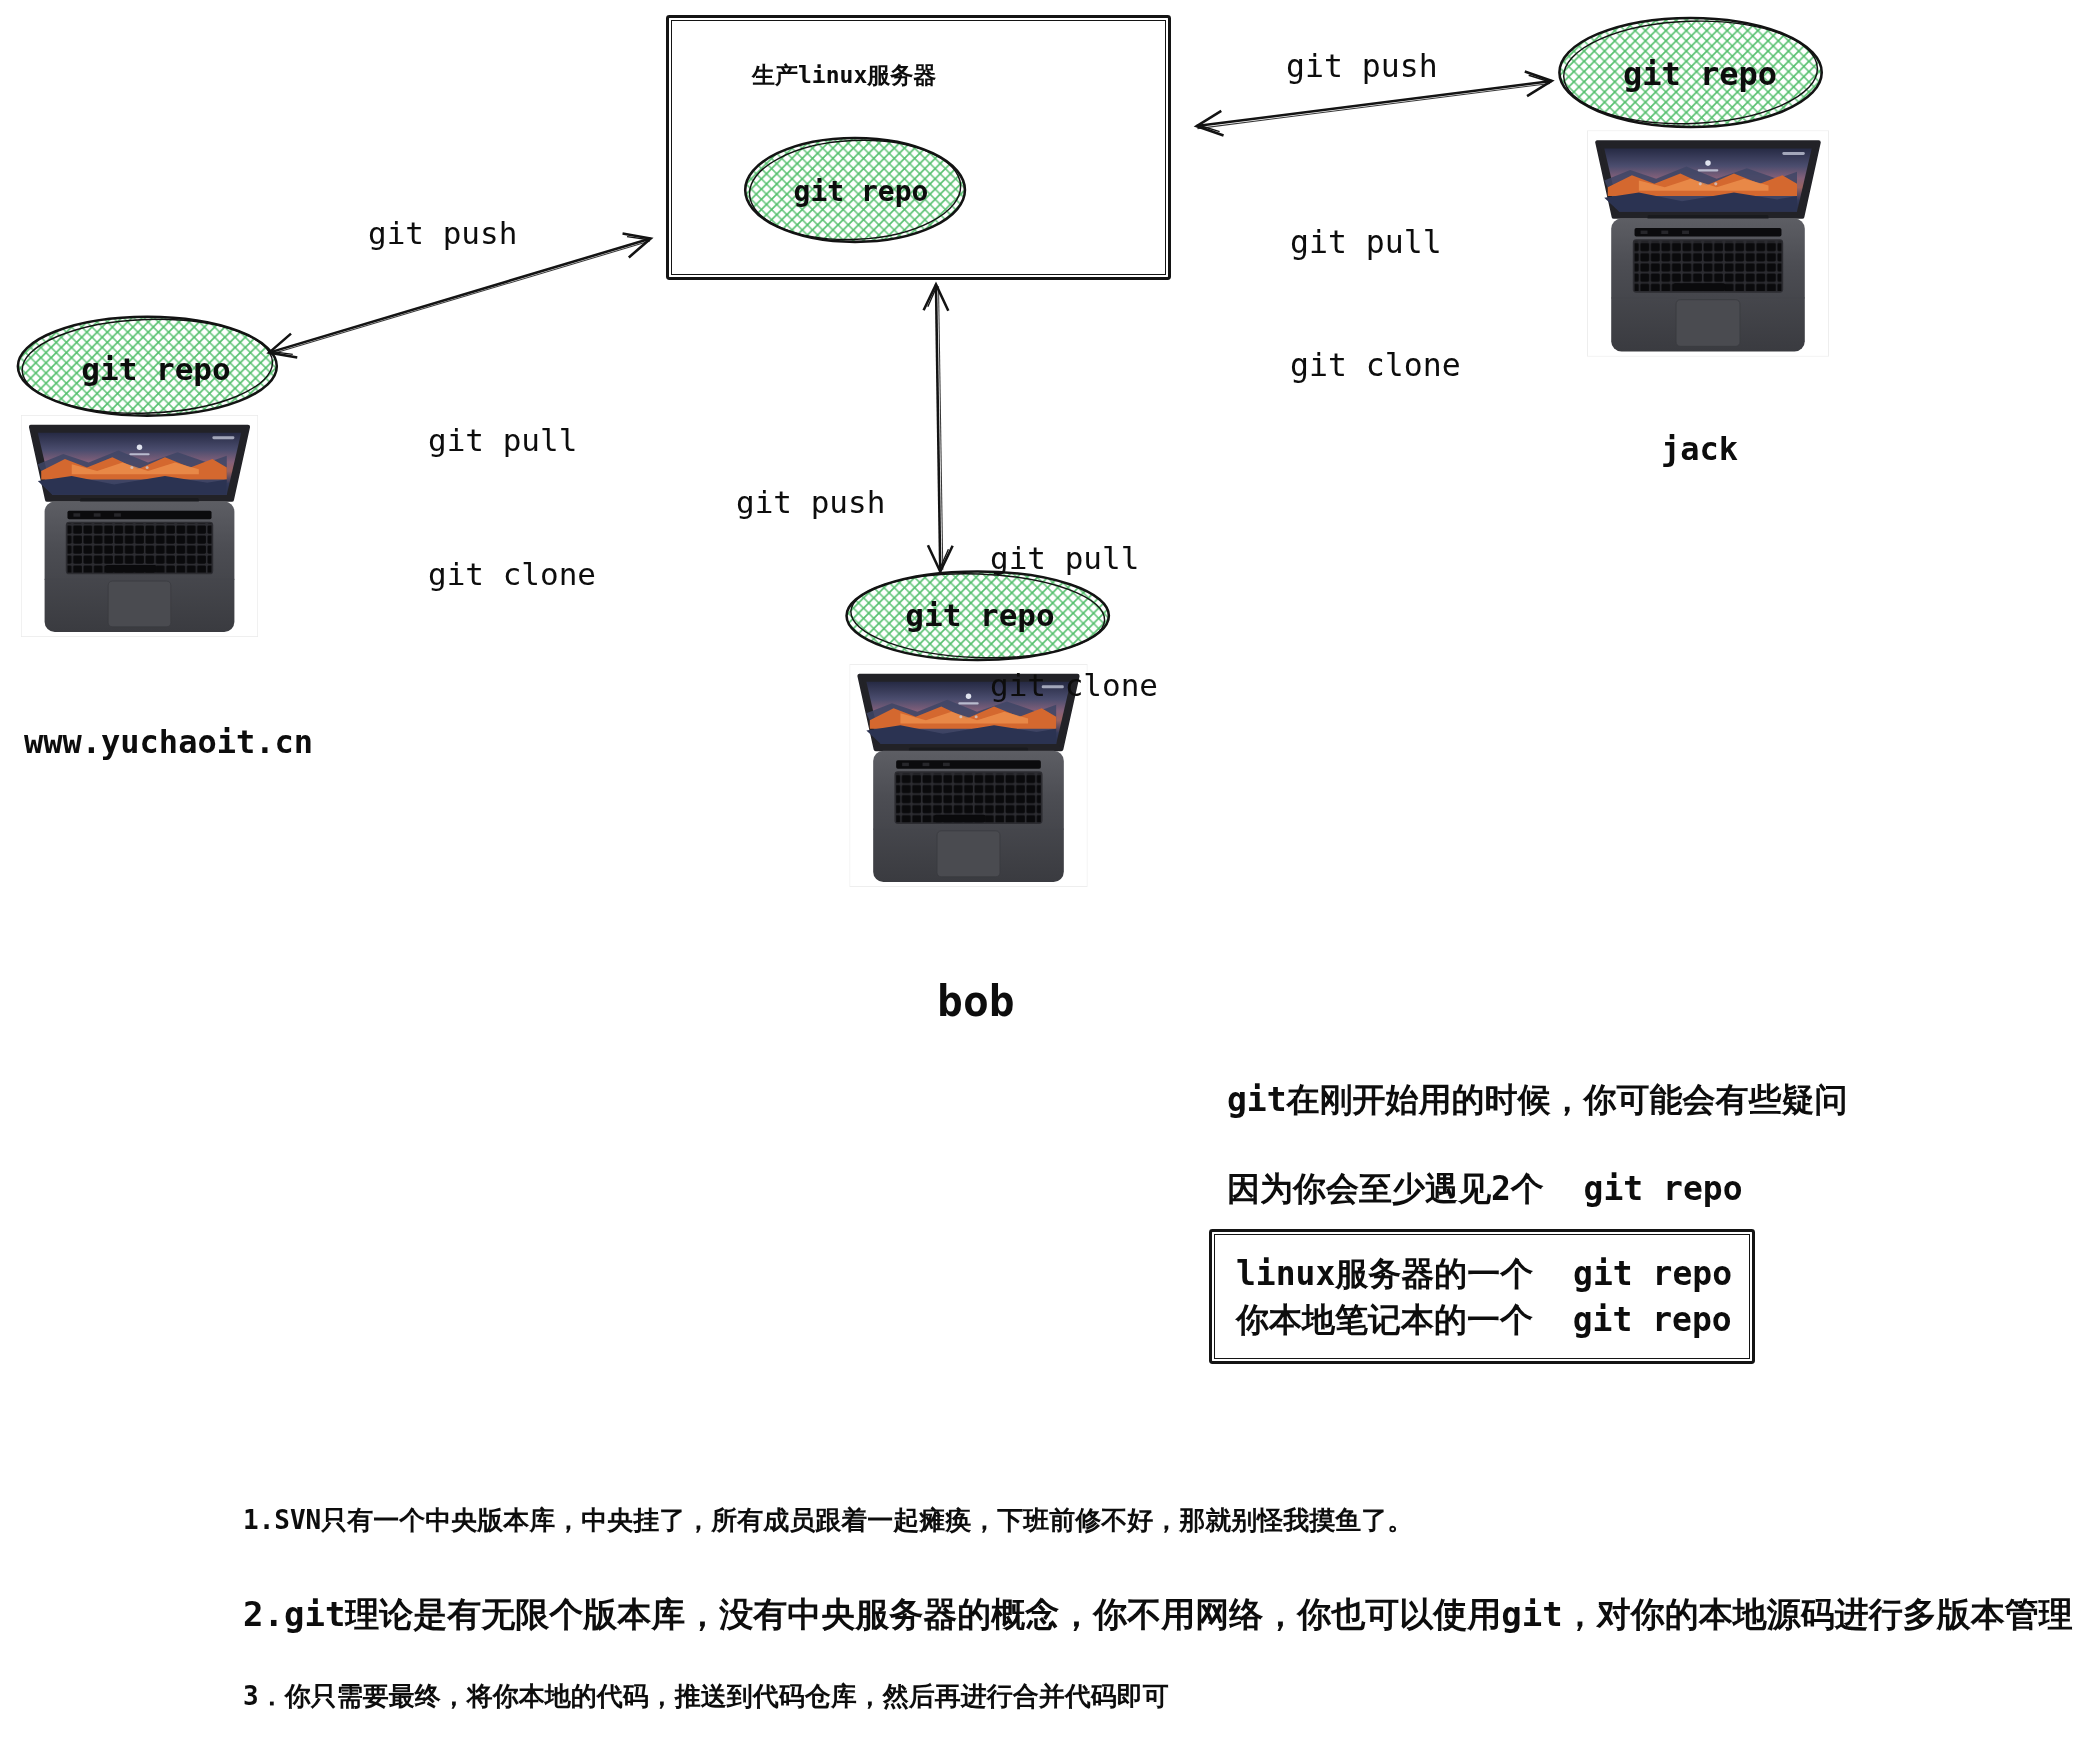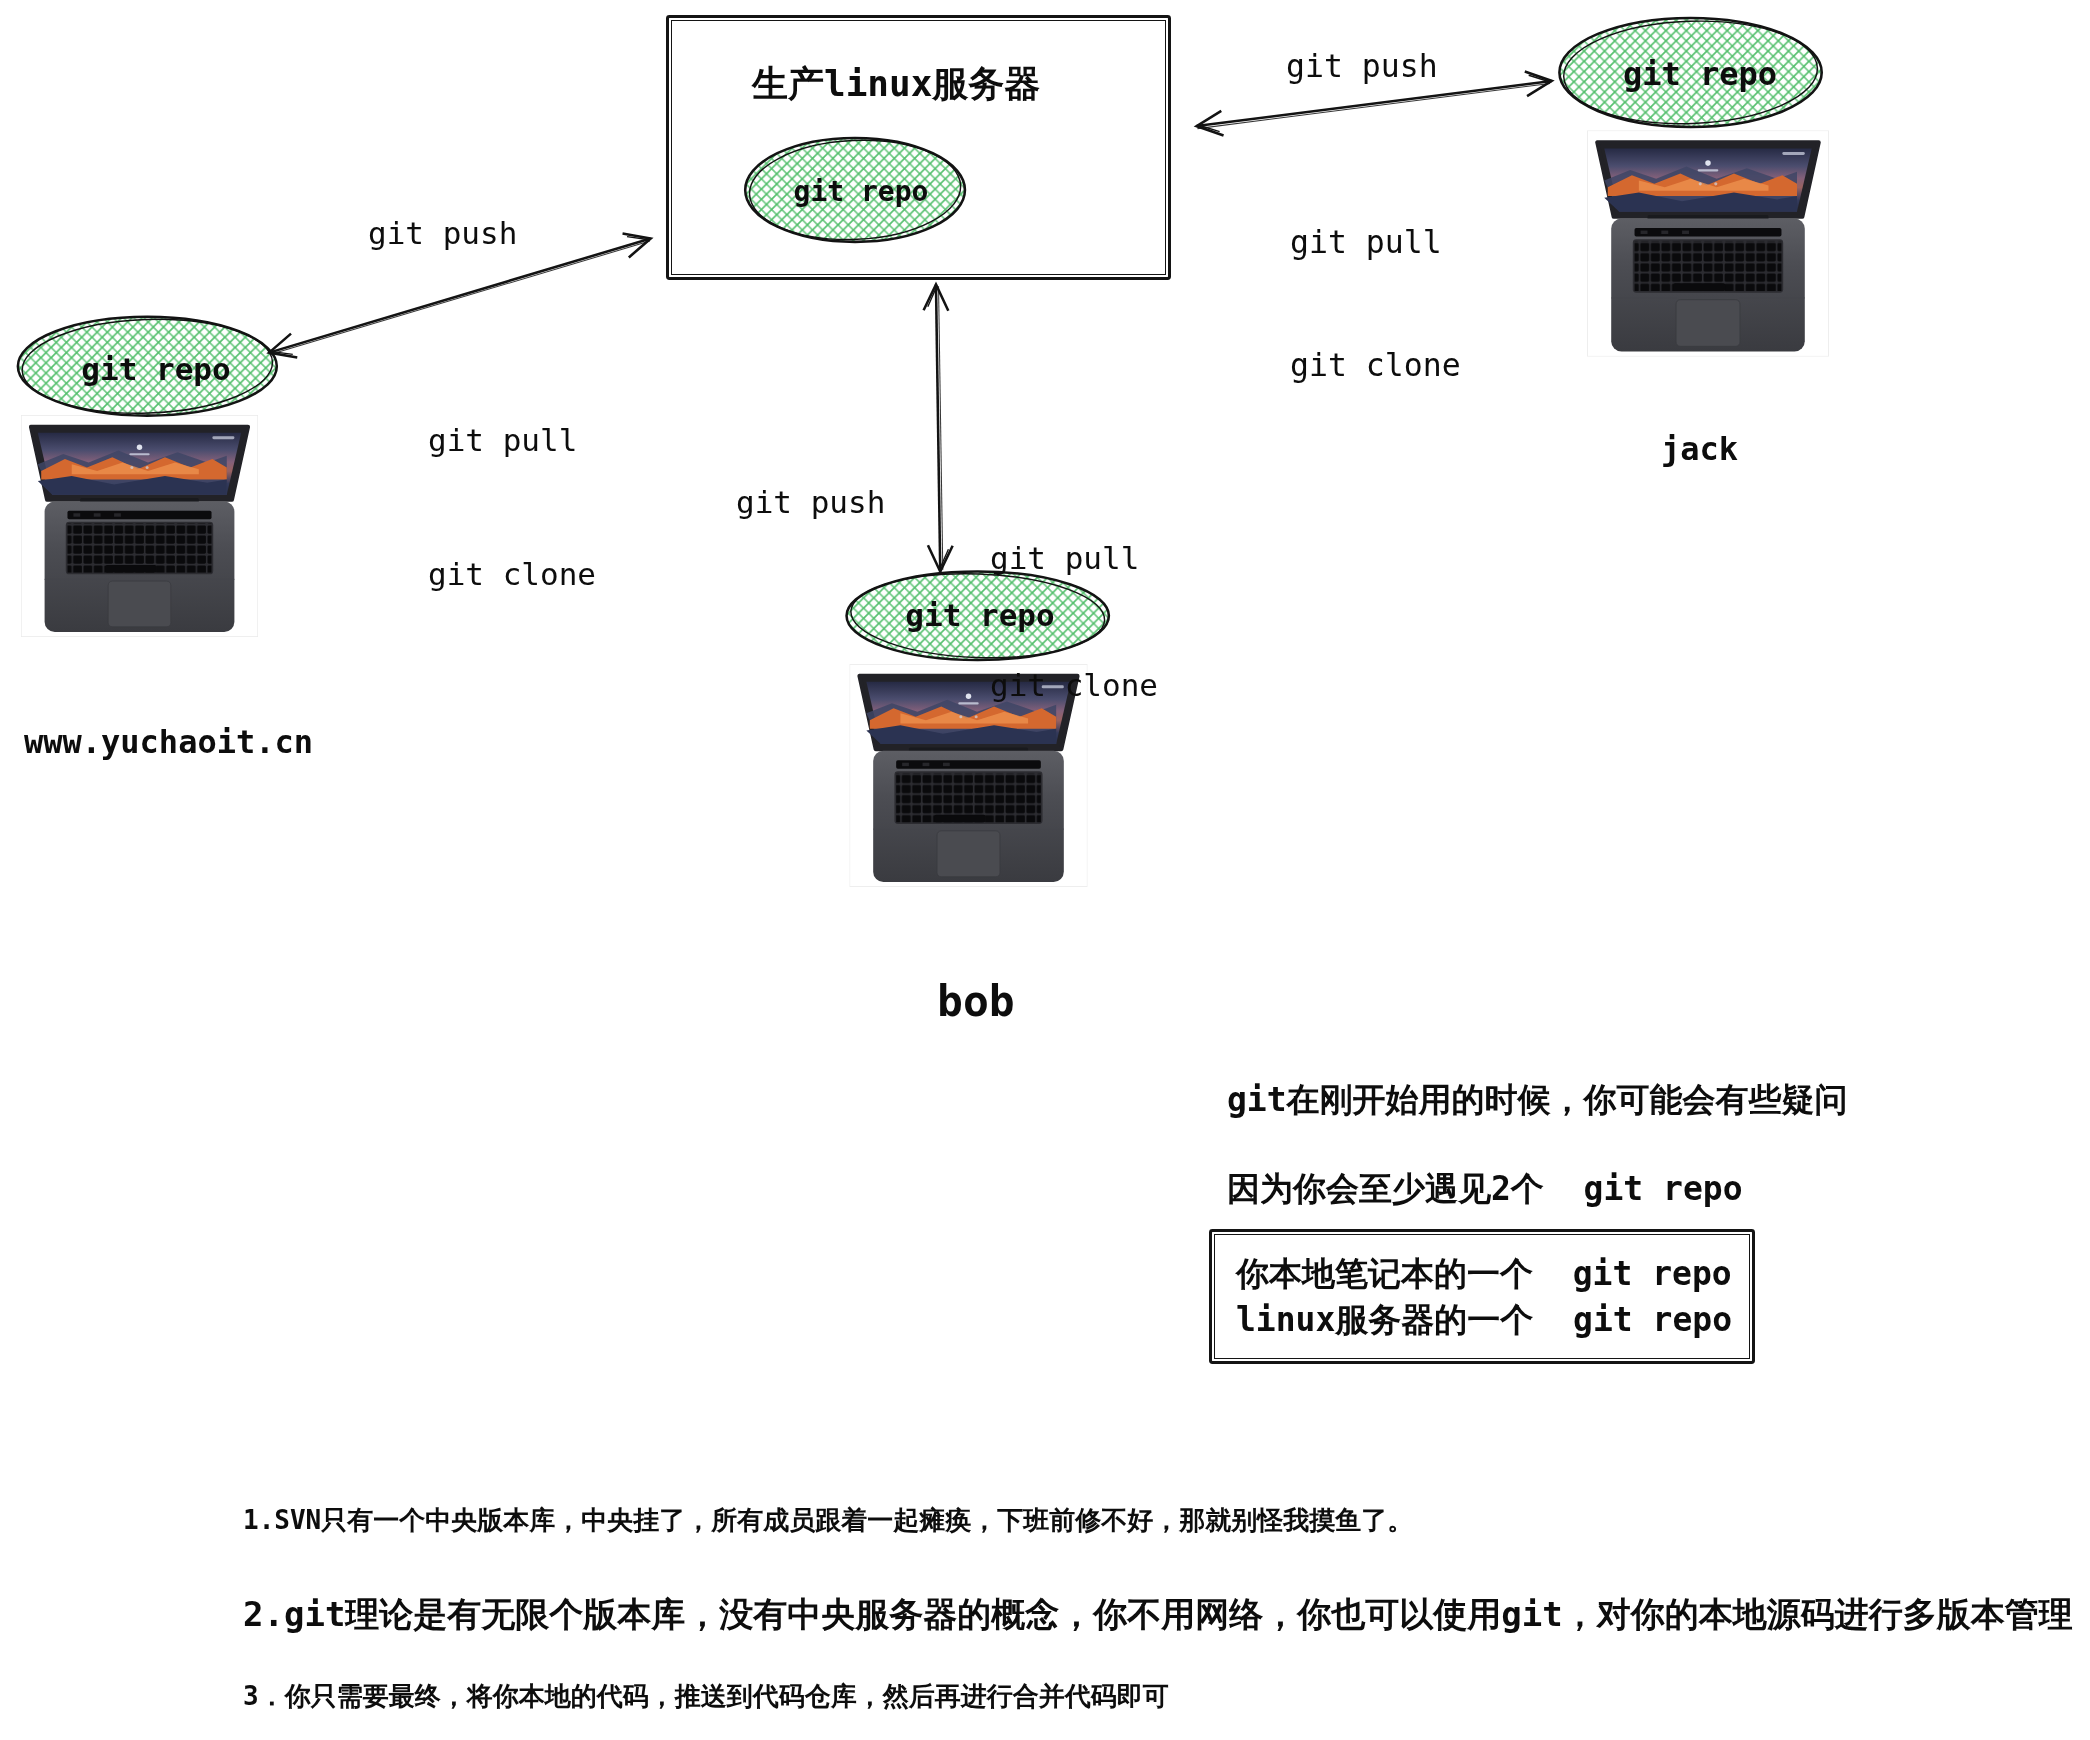--- a/index.html
+++ b/index.html
@@ -72,22 +72,22 @@
       <rect x="100" y="177" width="60" height="9" rx="2" fill="#0a0a0c"></rect>
       <path d="M28,194 H103 M177,194 H252" stroke="#45464b" stroke-width="1"></path>
       <rect x="103" y="196" width="74" height="54" rx="5" fill="#4a4b50" stroke="#3a3b40" stroke-width="1"></rect>
     </symbol>
   </defs>
 </svg>
 
 <div class="sketch-box" id="server-box" style="left:666px;top:15.3px;width:499px;height:259px;"></div>
 
 <div class="sketch-box" id="q-box" style="left:1209px;top:1229px;width:546px;height:135px;font-size:33px;">
+  <div class="cjk note-line">linux服务器的一个  git repo</div>
   <div class="cjk note-line">你本地笔记本的一个  git repo</div>
-  <div class="cjk note-line">linux服务器的一个  git repo</div>
 </div>
 
 <svg class="laptop" style="left:19.6px;top:415px;" width="239" height="222" viewBox="0 0 280 262">
     <use href="#laptop-symbol"></use>
   </svg>
 <svg class="laptop" style="left:849px;top:664px;" width="239" height="223" viewBox="0 0 280 262">
     <use href="#laptop-symbol"></use>
   </svg>
 <svg class="laptop" style="left:1587px;top:130px;" width="242" height="227" viewBox="0 0 280 262">
     <use href="#laptop-symbol"></use>
@@ -122,21 +122,21 @@
   <g stroke="#131313" fill="none">
     <path d="M1099,334 L1104,671" stroke-width="3" marker-start="url(#ah)" marker-end="url(#ah)"></path>
     <path d="M1102,336 L1107,669" stroke-width="1.2" opacity="0.85"></path>
   </g>
   <g stroke="#131313" fill="none">
     <path d="M1405,148 L1822,95" stroke-width="3" marker-start="url(#ah)" marker-end="url(#ah)"></path>
     <path d="M1406,151 L1820,98" stroke-width="1.2" opacity="0.85"></path>
   </g>
 </svg>
 
-<div class="abs cjk" style="left:752px;top:60px;font-size:36px;">生产linux服务器</div>
+<div class="abs cjk" style="left:752px;top:60px;font-size:23px;">生产linux服务器</div>
 <div class="abs repo-label" style="left:861px;top:175px;font-size:28px;">git repo</div>
 <div class="abs repo-label" style="left:156px;top:351px;font-size:31px;">git repo</div>
 <div class="abs repo-label" style="left:980px;top:597px;font-size:31px;">git repo</div>
 <div class="abs repo-label" style="left:1700px;top:55px;font-size:32px;">git repo</div>
 
 <div class="abs mono" style="left:368px;top:215px;font-size:31px;">git push</div>
 <div class="abs mono" style="left:428px;top:329px;font-size:31px;line-height:1.44;">
   <div>git pull</div>
   <div>git clone</div>
 </div>

